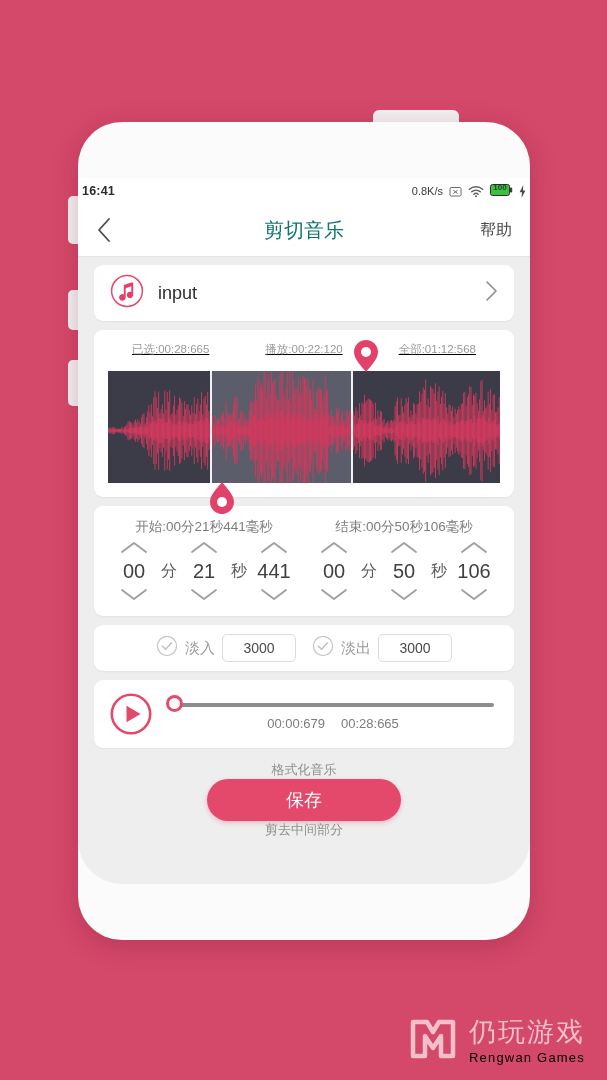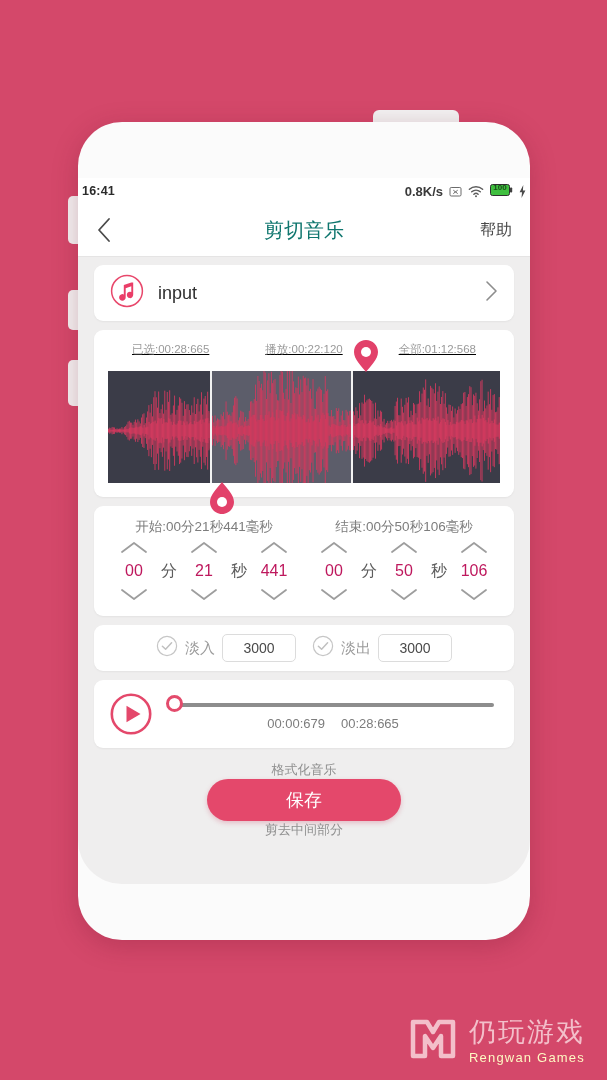--- a/index.html
+++ b/index.html
@@ -31,21 +31,21 @@
     position:absolute;left:0;top:56px;width:452px;height:706px;
     background:#efeeee;border-radius:0 0 44px 44px;overflow:hidden;
   }
   
   #statusbar{
     height:26px;background:#ffffff;display:flex;align-items:center;
     padding:0 4px;box-sizing:border-box;
   }
   #sb-time{font-size:12.5px;font-weight:bold;color:#2b2b2b;letter-spacing:.2px;}
   #sb-right{margin-left:auto;display:flex;align-items:center;gap:6px;}
-  #sb-speed{font-size:13px;font-weight:bold;color:#3a3a3a;}
+  #sb-speed{font-size:11px;font-weight:normal;color:#3a3a3a;}
   .sb-ico{display:block;}
   
   #navbar{
     height:52px;background:#ffffff;display:flex;align-items:center;
     padding:0 18px;box-sizing:border-box;position:relative;
     box-shadow:0 1px 0 rgba(0,0,0,.04);
   }
   #nav-back{width:30px;display:flex;align-items:center;cursor:pointer;}
   #nav-title{
     position:absolute;left:0;right:0;text-align:center;
@@ -73,21 +73,21 @@
   .pin{position:absolute;width:26px;height:34px;}
   #pin-start{left:101px;top:110px;}
   #pin-end{left:245px;top:-32px;}
   
   #stepper-card{padding:12px 10px 14px 10px;display:flex;}
   .stepper-group{flex:1;}
   .stepper-label{text-align:center;font-size:13.5px;color:#7d7d7d;margin-bottom:4px;}
   .stepper-rows{display:flex;justify-content:center;align-items:center;gap:3px;}
   .st-col{display:flex;flex-direction:column;align-items:center;width:46px;}
   .st-unit{font-size:16px;color:#5d5d5d;padding:0 1px;}
-  .st-val{font-size:16px;color:#be185d;line-height:30px;}
+  .st-val{font-size:20px;color:#404040;line-height:30px;}
   .chev-v{display:block;}
   
   #fade-card{height:46px;display:flex;align-items:center;justify-content:center;}
   .fade-item{display:flex;align-items:center;gap:7px;}
   .fade-label{font-size:15px;color:#9b9b9b;}
   .fade-input{
     width:72px;height:26px;border:1px solid #dcdcdc;border-radius:5px;
     display:flex;align-items:center;justify-content:center;
     font-size:14px;color:#4a4a4a;background:#fff;
   }
@@ -110,21 +110,21 @@
     width:194px;height:42px;border-radius:21px;background:#e4486b;
     color:#ffffff;font-size:18px;display:flex;align-items:center;justify-content:center;
     cursor:pointer;box-shadow:0 2px 5px rgba(200,40,80,.25);
   }
   
   #watermark{
     position:absolute;right:22px;bottom:14px;display:flex;align-items:center;gap:10px;
   }
   #wm-text{display:flex;flex-direction:column;line-height:1;}
   #wm-cn{font-size:27px;color:#f3bfca;letter-spacing:2px;}
-  #wm-en{font-size:13px;color:#fef9c3;letter-spacing:1.2px;margin-top:5px;text-align:center;}
+  #wm-en{font-size:13px;color:#000000;letter-spacing:1.2px;margin-top:5px;text-align:center;}
 </style>
 </head>
 <body>
 
 <div id="top-nub"></div>
 <div class="side-btn b1"></div>
 <div class="side-btn b2"></div>
 <div class="side-btn b3"></div>
 
 <div id="phone">

